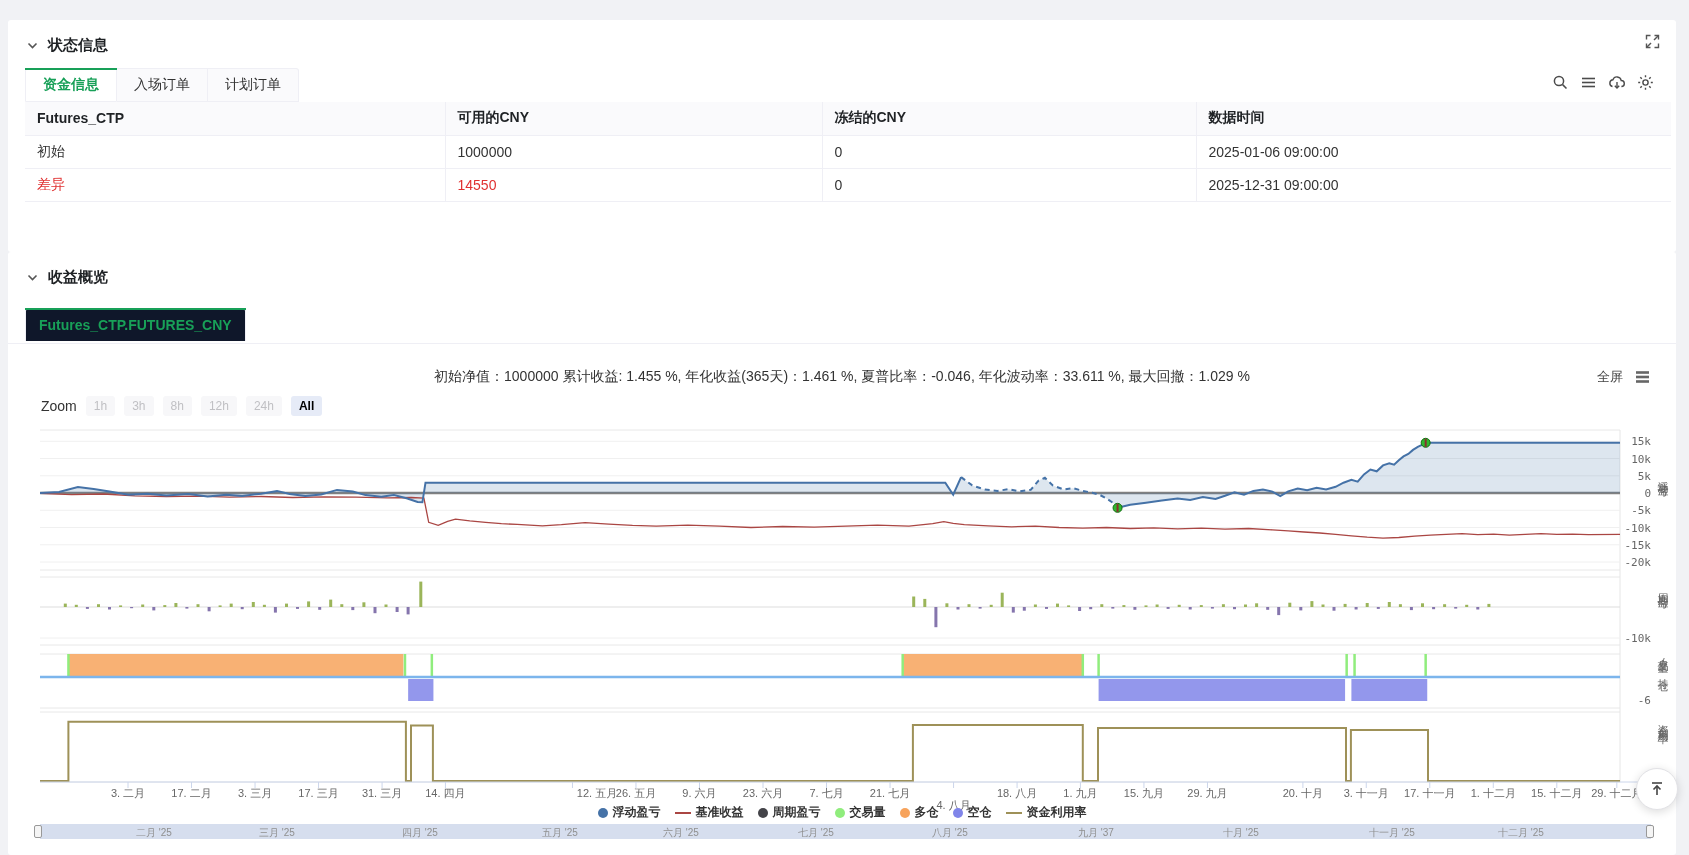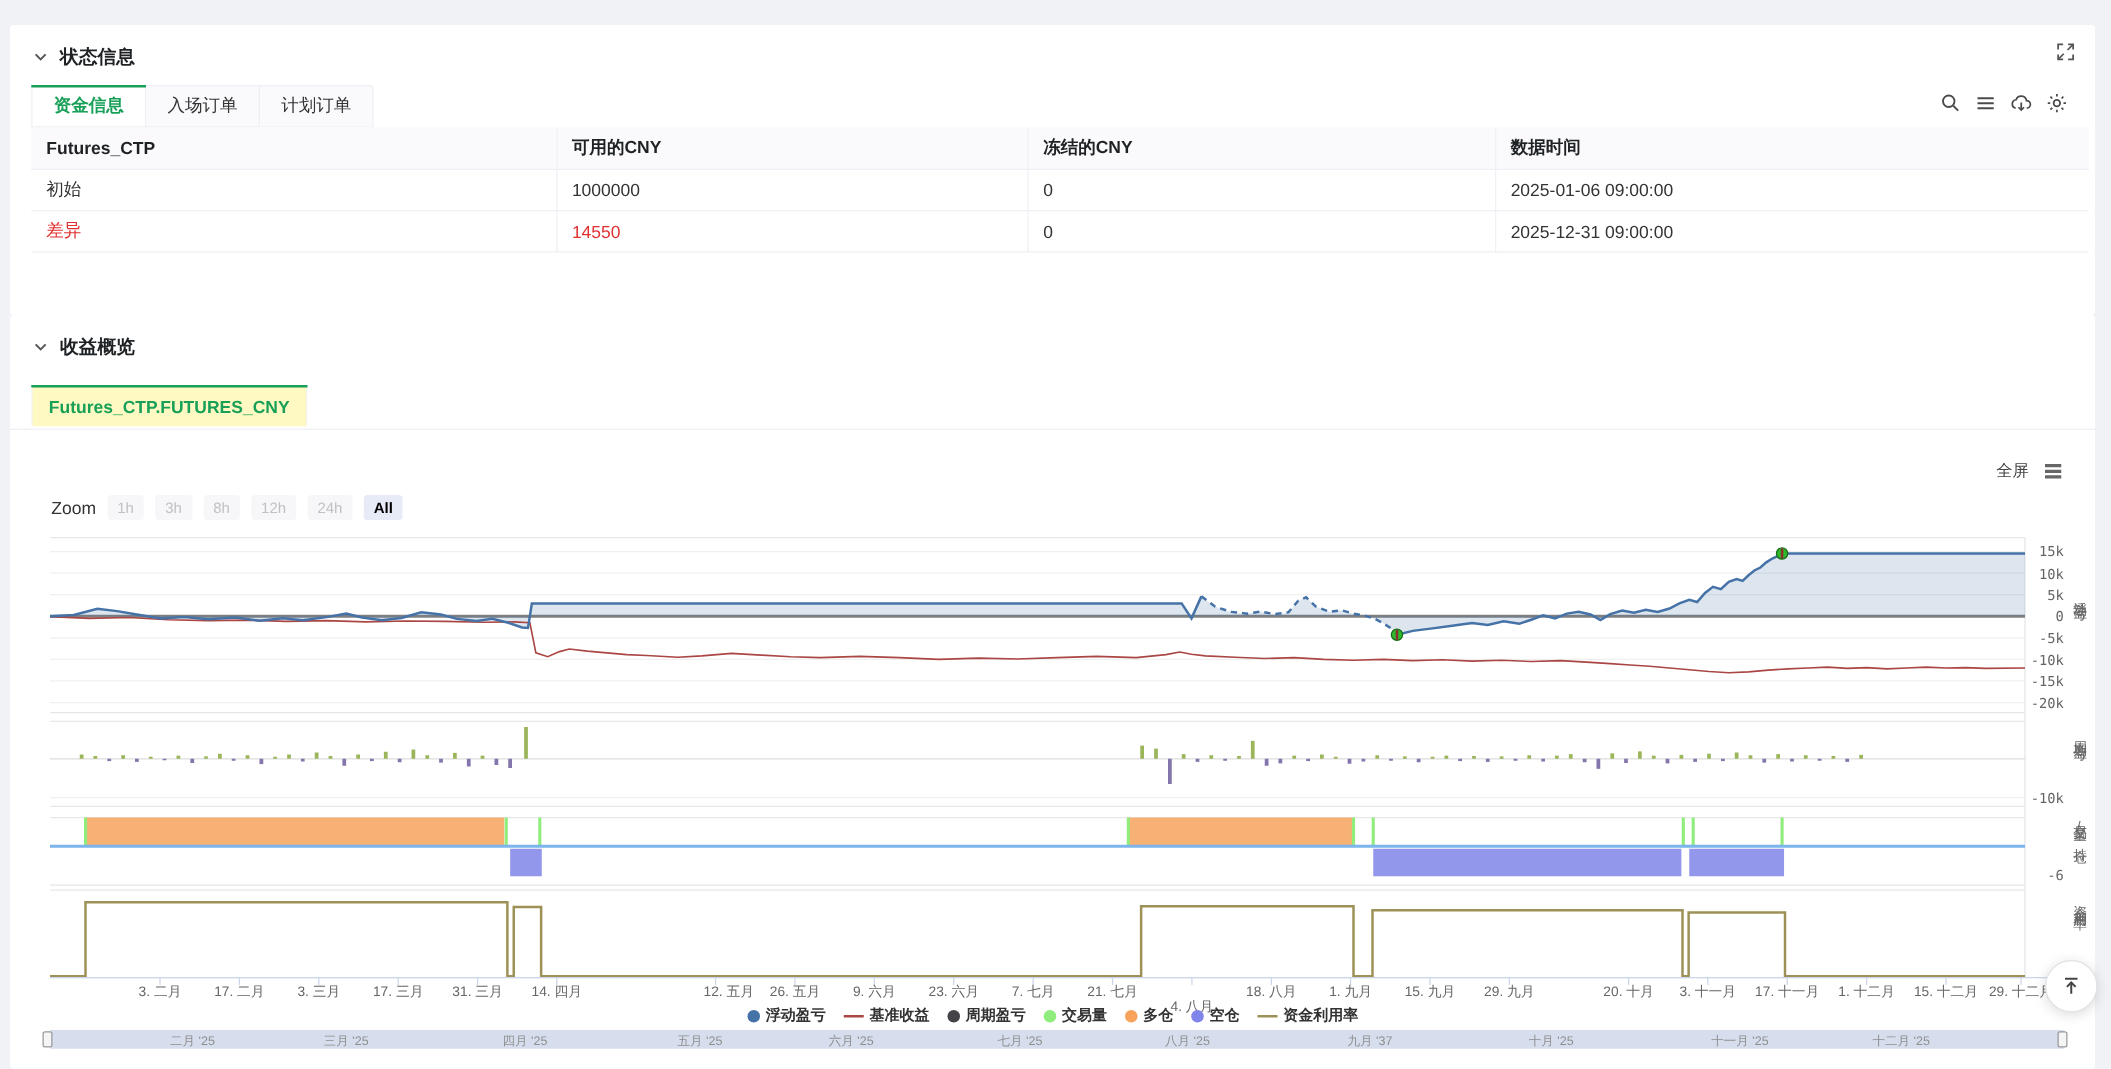--- a/index.html
+++ b/index.html
@@ -26,21 +26,21 @@
   
   #statusTable { position:absolute; top:82px; left:17px; width:1646px; border-collapse:collapse; font-size:14px; }
   #statusTable th { text-align:left; font-weight:600; color:#1f2225; background:#fafafc; }
   #statusTable th, #statusTable td { border-bottom:1px solid #efeff5; border-right:1px solid #efeff5; padding:7px 12px; height:33px; }
   #statusTable th:last-child, #statusTable td:last-child { border-right:none; }
   #statusTable col.c1{width:420px} #statusTable col.c2{width:377px} #statusTable col.c3{width:374px}
   .c-link { color:#5a8dd6; cursor:pointer; }
   .c-red { color:#e03131; }
   
   #ovTabWrap { position:absolute; top:56px; left:0; right:0; height:36px; border-bottom:1px solid #efeff5; padding-left:17px; }
-  #ovTab { display:inline-block; border:1px solid #efeff5; border-bottom:none; background:#fef9c3; color:#18a058;
+  #ovTab { display:inline-block; border:1px solid #efeff5; border-bottom:none; background:#0f172a; color:#18a058;
     font-weight:600; font-size:14px; padding:8px 13px; position:relative; border-radius:3px 3px 0 0; cursor:pointer; }
   #ovTab::before { content:""; position:absolute; top:-1px; left:-1px; right:-1px; height:2px; background:#18a058; }
   #statsLine { position:absolute; top:116px; left:0; width:100%; text-align:center; font-size:14px; color:#333; }
   .chart-tools { position:absolute; top:116px; right:26px; display:flex; align-items:center; gap:12px; color:#444; }
   .chart-tools .fs-label { font-size:13px; cursor:pointer; }
   .chart-tools .menu { cursor:pointer; display:inline-flex; }
   .zoom-row { position:absolute; top:144px; left:33px; display:flex; align-items:center; gap:9px; }
   .zoom-label { font-size:14px; color:#333; }
   .zbtn { font-size:12px; padding:3px 8px; border-radius:3px; background:#f7f7f9; color:#c0c0c4; cursor:pointer; }
   .zbtn.active { background:#e6ebf7; color:#000; font-weight:700; }
@@ -156,20 +156,21 @@
     <span class="chev">
       <svg width="13" height="13" viewBox="0 0 13 13">
           <polyline points="2.5,4.5 6.5,8.5 10.5,4.5" fill="none" stroke="currentColor" stroke-width="1.6"></polyline>
         </svg>
     </span>
     <span class="sec-title">收益概览</span>
   </div>
   <div id="ovTabWrap">
     <span id="ovTab">Futures_CTP.FUTURES_CNY</span>
   </div>
+  <div id="statsLine">初始净值：1000000 累计收益: 1.455 %, 年化收益(365天)：1.461 %, 夏普比率：-0.046, 年化波动率：33.611 %, 最大回撤：1.029 %</div>
   <div class="chart-tools">
     <span class="fs-label">全屏</span>
     <span class="menu">
       <svg width="15" height="14" viewBox="0 0 15 14" stroke="#666" stroke-width="2.6">
           <line x1="1" y1="2.5" x2="14" y2="2.5"></line>
           <line x1="1" y1="7" x2="14" y2="7"></line>
           <line x1="1" y1="11.5" x2="14" y2="11.5"></line>
         </svg>
     </span>
   </div>
@@ -360,21 +361,21 @@
         <div class="ax-title" style="top: 258px;">交易量/持仓</div>
         <div class="ax-title" style="top: 324px;">资金利用率</div>
       </div>
     <div id="xLabels">
         <span class="xlab" style="left: 120.006px;">3. 二月</span>
         <span class="xlab" style="left: 183.522px;">17. 二月</span>
         <span class="xlab" style="left: 247.038px;">3. 三月</span>
         <span class="xlab" style="left: 310.554px;">17. 三月</span>
         <span class="xlab" style="left: 374.07px;">31. 三月</span>
         <span class="xlab" style="left: 437.428px;">14. 四月</span>
-        <span class="xlab" style="left: 575px;">12. 五月</span>
+        <span class="xlab" style="left: 589px;">12. 五月</span>
         <span class="xlab" style="left: 627.976px;">26. 五月</span>
         <span class="xlab" style="left: 691.492px;">9. 六月</span>
         <span class="xlab" style="left: 755.008px;">23. 六月</span>
         <span class="xlab" style="left: 818.524px;">7. 七月</span>
         <span class="xlab" style="left: 882.04px;">21. 七月</span>
         <span class="xlab" style="left: 945.556px; margin-top: 12px;">4. 八月</span>
         <span class="xlab" style="left: 1009.07px;">18. 八月</span>
         <span class="xlab" style="left: 1072.43px;">1. 九月</span>
         <span class="xlab" style="left: 1135.95px;">15. 九月</span>
         <span class="xlab" style="left: 1199.46px;">29. 九月</span>

